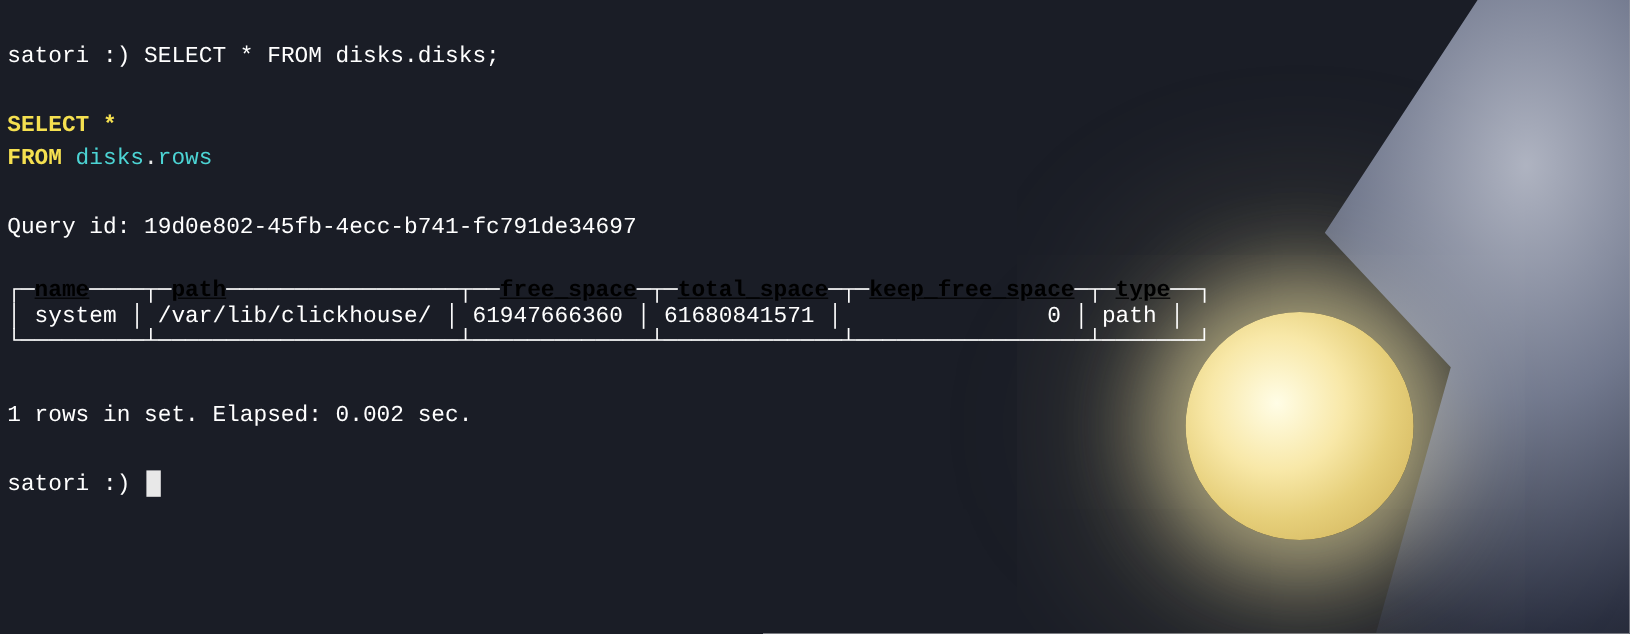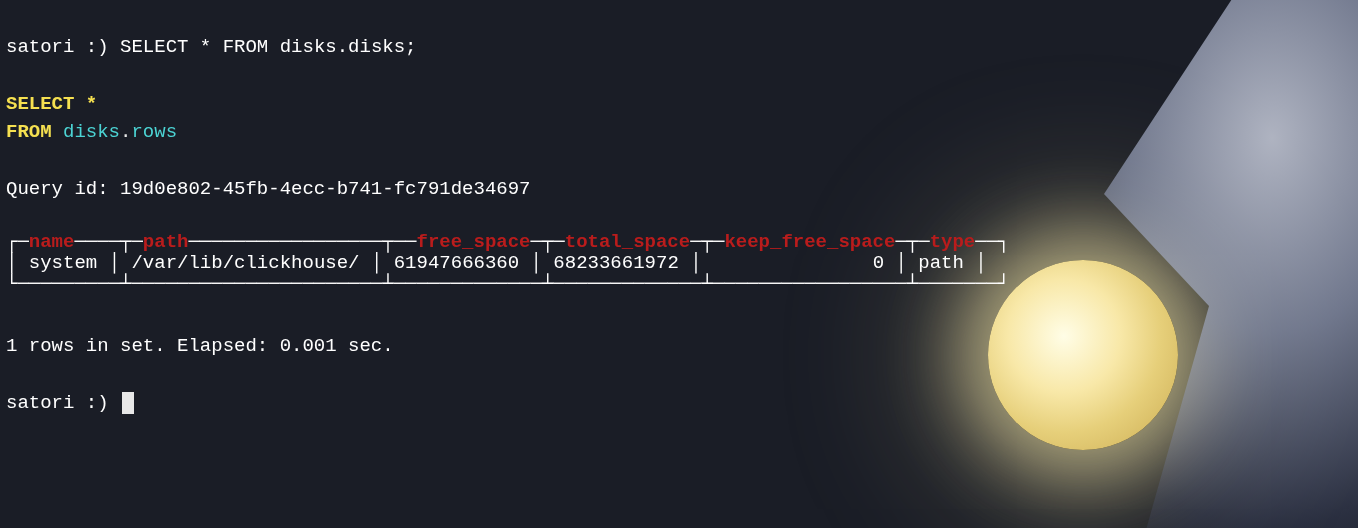--- a/index.html
+++ b/index.html
@@ -57,21 +57,21 @@
   .cyan    { color: #4cd4d4; }
   .dot     { color: #e8e8e8; }
 
   .table-wrap {
     font-size: 19px;
     line-height: 1.1;
     margin-top: 8px;
     margin-bottom: 8px;
   }
   .tbl-border { color: #ffffff; }
-  .col-head  { color: #b91c1c; font-weight: bold; }
+  .col-head  { color: #000000; font-weight: bold; text-decoration: underline; }
 
   .cursor {
     display: inline-block;
     width: 12px;
     height: 22px;
     background: #e8e8e8;
     vertical-align: text-bottom;
     margin-left: 2px;
   }
 </style>
@@ -84,19 +84,19 @@
 
 <div class="terminal">
 <span><span class="white">satori</span> <span class="white">:)</span> <span class="white">SELECT * FROM disks.disks;</span></span>
 
 <span><span class="yellow">SELECT</span> <span class="yellow">*</span></span>
 <span><span class="yellow">FROM</span> <span class="cyan">disks</span><span class="dot">.</span><span class="cyan">rows</span></span>
 
 <span><span class="white">Query id:</span> <span class="white">19d0e802-45fb-4ecc-b741-fc791de34697</span></span>
 <div class="table-wrap">
 <span class="tbl-border">┌─</span><span class="col-head">name</span><span class="tbl-border">────┬─</span><span class="col-head">path</span><span class="tbl-border">─────────────────┬──</span><span class="col-head">free_space</span><span class="tbl-border">─┬─</span><span class="col-head">total_space</span><span class="tbl-border">─┬─</span><span class="col-head">keep_free_space</span><span class="tbl-border">─┬─</span><span class="col-head">type</span><span class="tbl-border">──┐</span>
-<span class="tbl-border">│ <span class="white">system</span> │ <span class="white">/var/lib/clickhouse/</span> │ <span class="white">61947666360</span> │ <span class="white">68233661972</span> │               <span class="white">0</span> │ <span class="white">path</span> │</span>
+<span class="tbl-border">│ <span class="white">system</span> │ <span class="white">/var/lib/clickhouse/</span> │ <span class="white">61947666360</span> │ <span class="white">61680841571</span> │               <span class="white">0</span> │ <span class="white">path</span> │</span>
 <span class="tbl-border">└─────────┴──────────────────────┴─────────────┴─────────────┴─────────────────┴───────┘</span>
 </div>
-<span class="white">1 rows in set. Elapsed: 0.001 sec.</span>
+<span class="white">1 rows in set. Elapsed: 0.002 sec.</span>
 
 <span><span class="white">satori</span> <span class="white">:)</span> <span class="cursor"></span></span>
 </div>
 
 </body></html>

